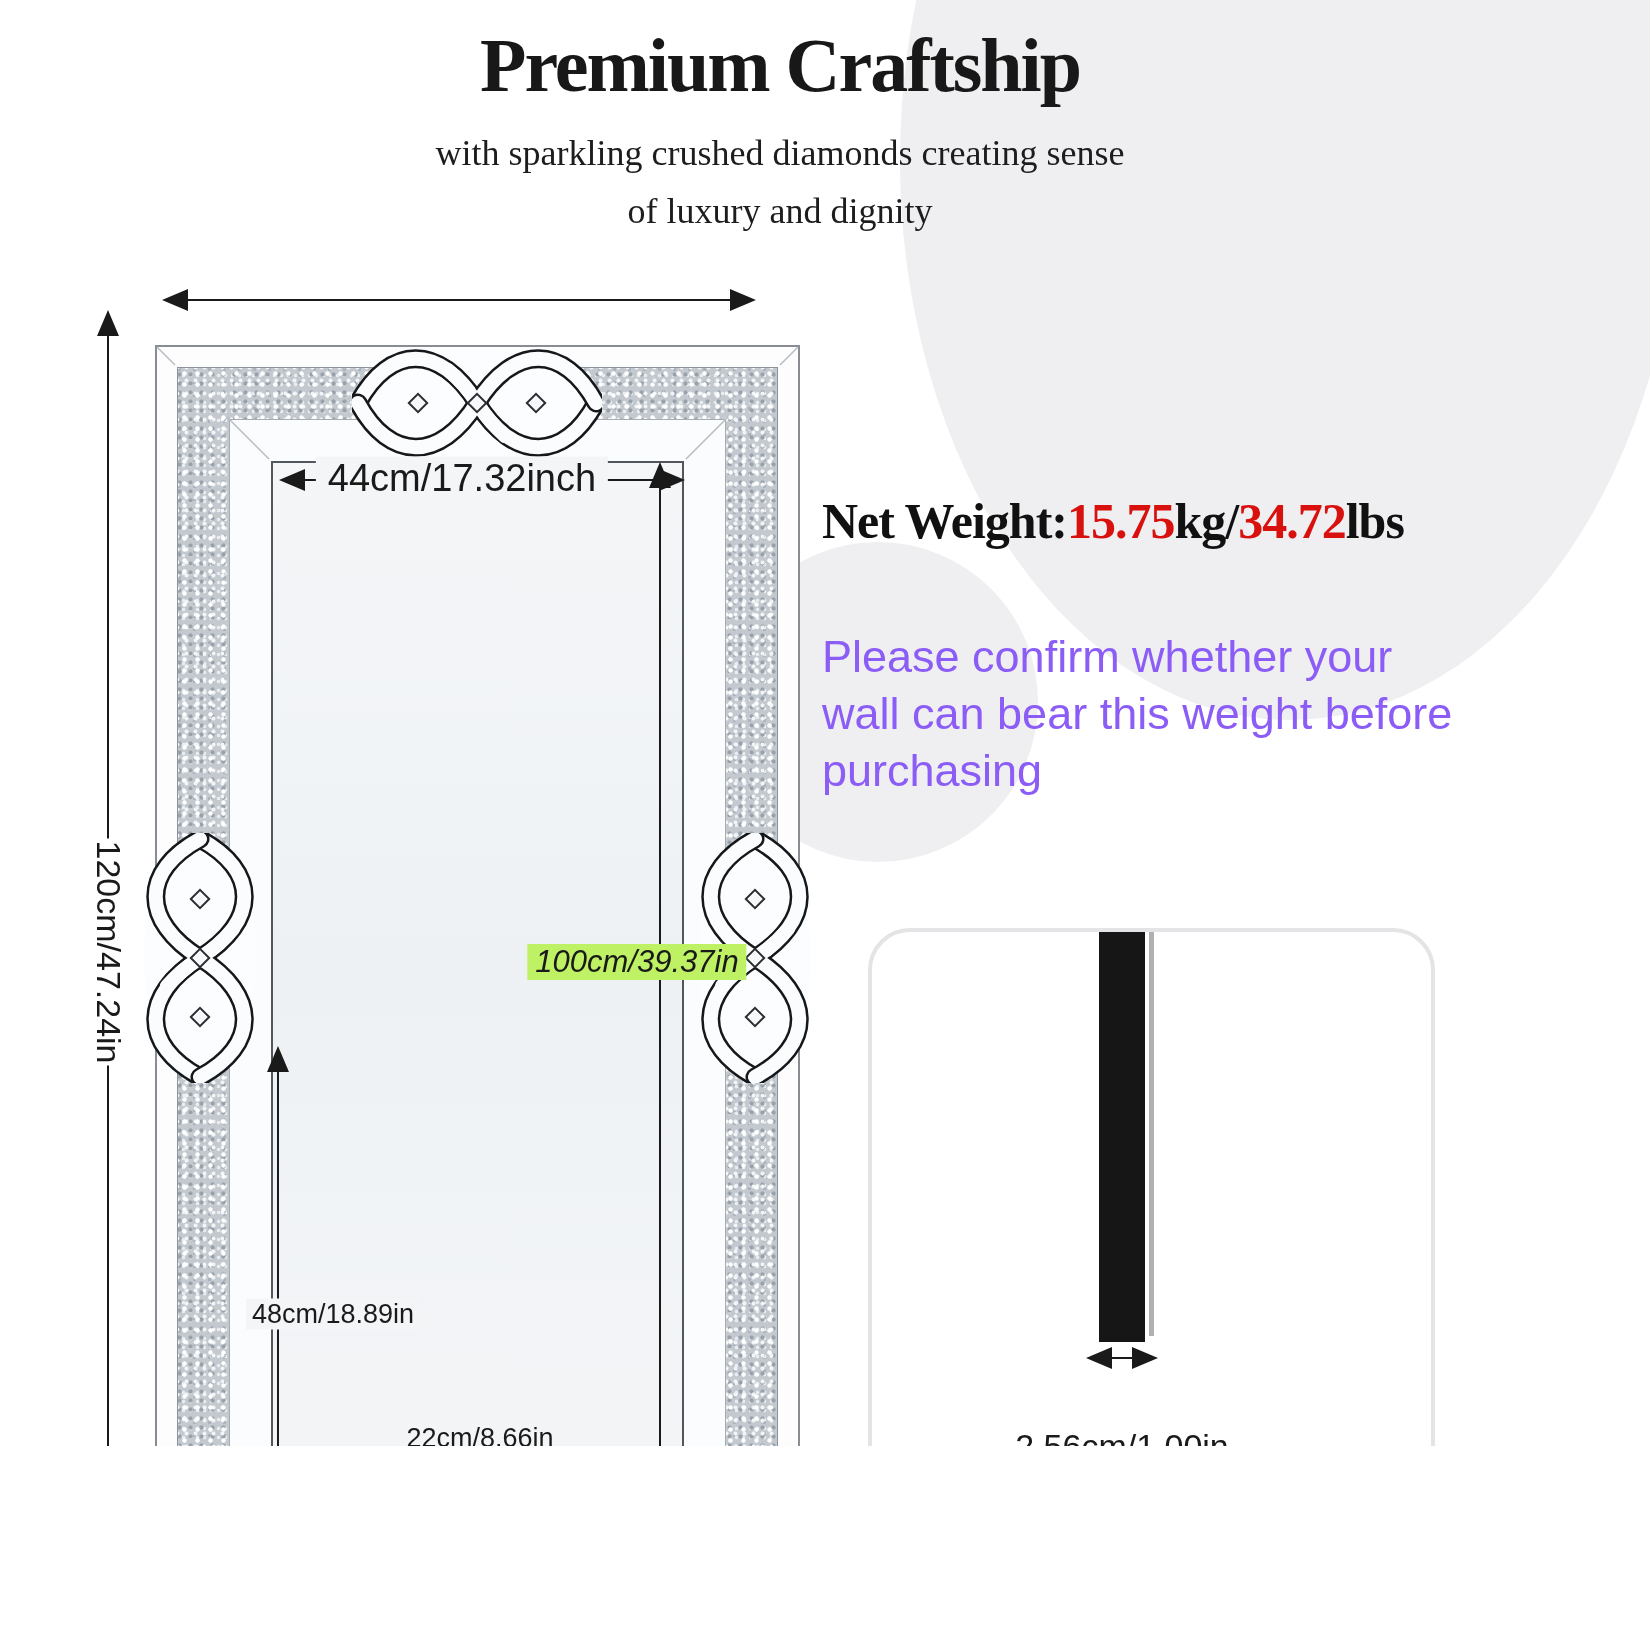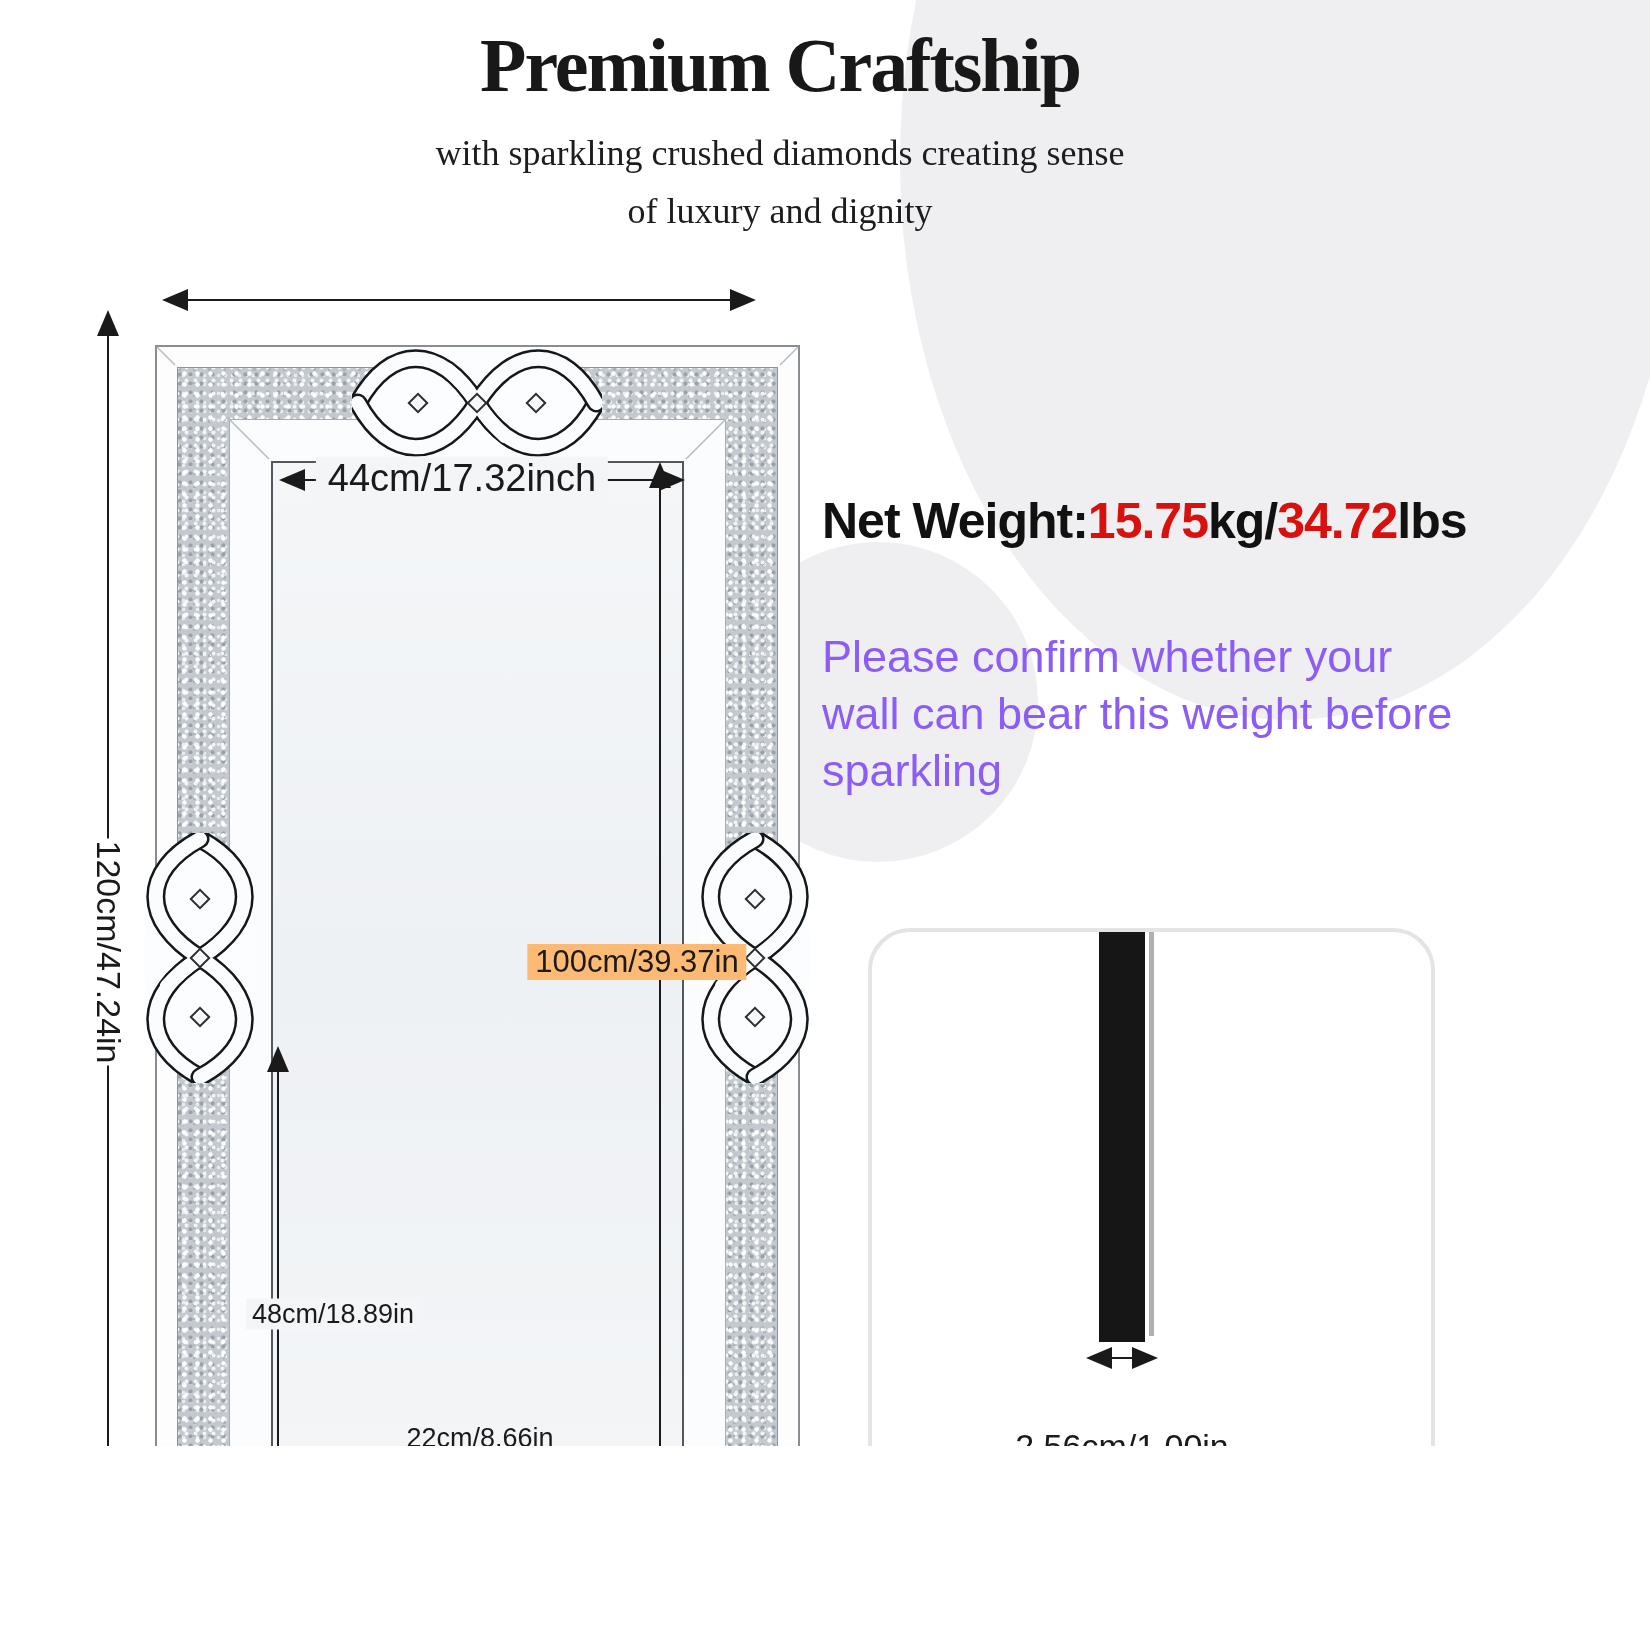--- a/index.html
+++ b/index.html
@@ -50,28 +50,28 @@
   
   #dims{left:0;top:0;z-index:40;pointer-events:none;}
 
   
   .dim-label{position:absolute;z-index:50;white-space:nowrap;color:#1a1a1a;
              transform:translate(-50%,-50%);}
   #lbl-ow{left:452px;top:298px;font-size:38px;background:#fff;padding:0 16px;}
   #lbl-oh{left:108px;top:952px;font-size:34px;background:#fff;padding:16px 2px;
           transform:translate(-50%,-50%) rotate(90deg);}
   #lbl-iw{left:462px;top:478px;font-size:38px;background:#f3f5f7;padding:0 12px;}
-  #lbl-ih{left:637px;top:962px;font-size:31px;background:#fdba74;padding:0 8px;}
+  #lbl-ih{left:637px;top:962px;font-size:31px;background:#bef264;padding:0 8px;font-style:italic;}
   #lbl-ph{left:333px;top:1314px;font-size:27px;background:#f3f5f7;padding:0 6px;}
   #lbl-bw{left:480px;top:1438px;font-size:27px;}
   #lbl-th{left:1122px;top:1446px;font-size:34px;z-index:50;}
 
   
   #weight{left:822px;top:492px;z-index:20;font-weight:700;font-size:50px;
-          letter-spacing:-1px;white-space:nowrap;color:#111;}
+          letter-spacing:-1px;white-space:nowrap;color:#111;font-family:Liberation Serif, serif;}
   #weight .red{color:#d8100e;}
   #warning{left:822px;top:628px;z-index:20;font-size:45px;line-height:57px;
            color:#8b5cf6;}
 
   
   #panel{left:868px;top:928px;width:567px;height:587px;box-sizing:border-box;
          background:#fff;border:4px solid #e4e4e6;border-radius:42px;z-index:10;}
   #side-bar{position:absolute;left:227px;top:0;width:46px;height:410px;background:#161616;}
   #side-bar::after{content:"";position:absolute;right:-9px;top:0;width:5px;height:404px;
                    background:#b0b0b2;}
@@ -86,21 +86,21 @@
 
   <div class="abs" id="title">Premium Craftship</div>
   <div class="abs subtitle" id="subtitle1">with sparkling crushed diamonds creating sense</div>
   <div class="abs subtitle" id="subtitle2">of luxury and dignity</div>
 
   <div class="abs" id="weight"><span>Net Weight:</span><span class="red">15.75</span><span>kg/</span><span class="red">34.72</span><span>lbs</span></div>
 
   <div class="abs" id="warning">
     <div>Please confirm whether your</div>
     <div>wall can bear this weight before</div>
-    <div>sparkling</div>
+    <div>purchasing</div>
   </div>
 
   <div class="abs" id="mirror">
     <div id="diamond-band"></div>
     <div id="inner-bevel"></div>
     <div id="inner-mirror"></div>
   </div>
 
   <svg width="0" height="0" style="position:absolute">
     <defs>

